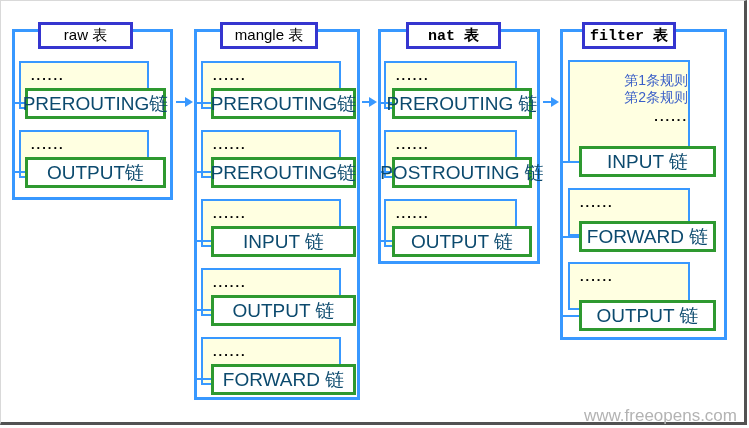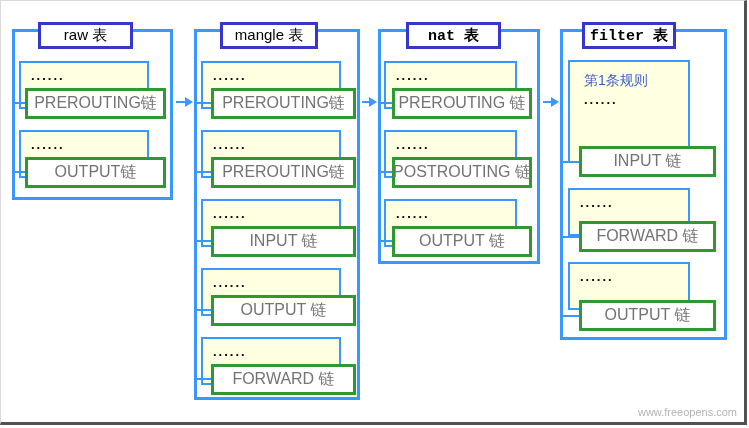--- a/index.html
+++ b/index.html
@@ -20,34 +20,34 @@
   .table-title{position:absolute;border:3px solid var(--title-border);background:#fff;
          z-index:3;display:flex;align-items:center;justify-content:center;
          font-size:15px;color:#000;}
   .table-title.bold{font-weight:bold;font-family:Liberation Mono, monospace;}
   .group{position:absolute;z-index:1;}
   .note{position:absolute;left:0;top:0;height:48px;background:var(--note-bg);
         border:2px solid var(--blue);padding:8px 0 0 10px;}
   .dots{font-weight:bold;font-size:13px;letter-spacing:2px;color:#000;line-height:10px;display:block;}
   .chain{position:absolute;top:27px;height:31px;background:#fff;border:3px solid var(--green);
          z-index:2;display:flex;align-items:center;justify-content:center;
-         font-size:16px;color:#737373;white-space:nowrap;}
+         font-size:19px;color:#0c4a6e;white-space:nowrap;}
   .connector{position:absolute;left:-6px;top:41px;height:2px;background:var(--blue);z-index:1;}
   
   .c1 .note{width:130px}.c1 .chain{left:6px;width:141px}.c1 .connector{width:15px}
   .c2 .note{width:140px}.c2 .chain{left:10px;width:145px}.c2 .connector{width:19px}
   .c3 .note{width:133px}.c3 .chain{left:8px;width:140px}.c3 .connector{width:17px}
   .c4 .note{width:122px}.c4 .chain{left:11px;width:137px}.c4 .connector{width:20px}
-  .rules-note{padding:10px 13px 0 14px;}
+  .rules-note{padding:10px 0 0 14px;text-align:right;}
   .rule-line{font-size:14px;line-height:17px;color:var(--rule-text);}
   .rules-note .dots{margin-top:6px;}
   .arrow{position:absolute;height:2px;background:var(--blue);z-index:4;}
   .arrow::after{content:'';position:absolute;right:-8px;top:-4px;width:0;height:0;
         border-left:8px solid var(--blue);border-top:5px solid transparent;border-bottom:5px solid transparent;}
-  .watermark{position:absolute;right:12px;top:406px;font-size:11px;color:var(--watermark);}
+  .watermark{position:absolute;right:12px;top:406px;font-size:17px;color:var(--watermark);}
 </style>
 </head>
 <body>
 
 <div class="page">
   <div class="frame"></div>
 
   <div class="table-box" style="left:12px;top:29px;width:161px;height:171px"></div>
   <div class="table-title" style="left:38px;top:22px;width:95px;height:27px">raw 表</div>
 
@@ -137,20 +137,21 @@
     <div class="chain">OUTPUT 链</div>
   </div>
 
   <div class="table-box" style="left:560px;top:29px;width:167px;height:311px"></div>
   <div class="table-title bold" style="left:582px;top:22px;width:94px;height:27px">filter 表</div>
 
   <div class="group c4" style="left:568px;top:60px;width:159px;height:117px">
     <div class="connector" style="top:101px"></div>
     <div class="note rules-note" style="height:103px">
       <div class="rule-line">第1条规则</div>
+      <div class="rule-line">第2条规则</div>
       <span class="dots">......</span>
     </div>
     <div class="chain" style="top:86px">INPUT 链</div>
   </div>
 
   <div class="group c4" style="left:568px;top:188px;width:159px;height:64px">
     <div class="connector" style="top:48px"></div>
     <div class="note">
       <span class="dots">......</span>
     </div>

